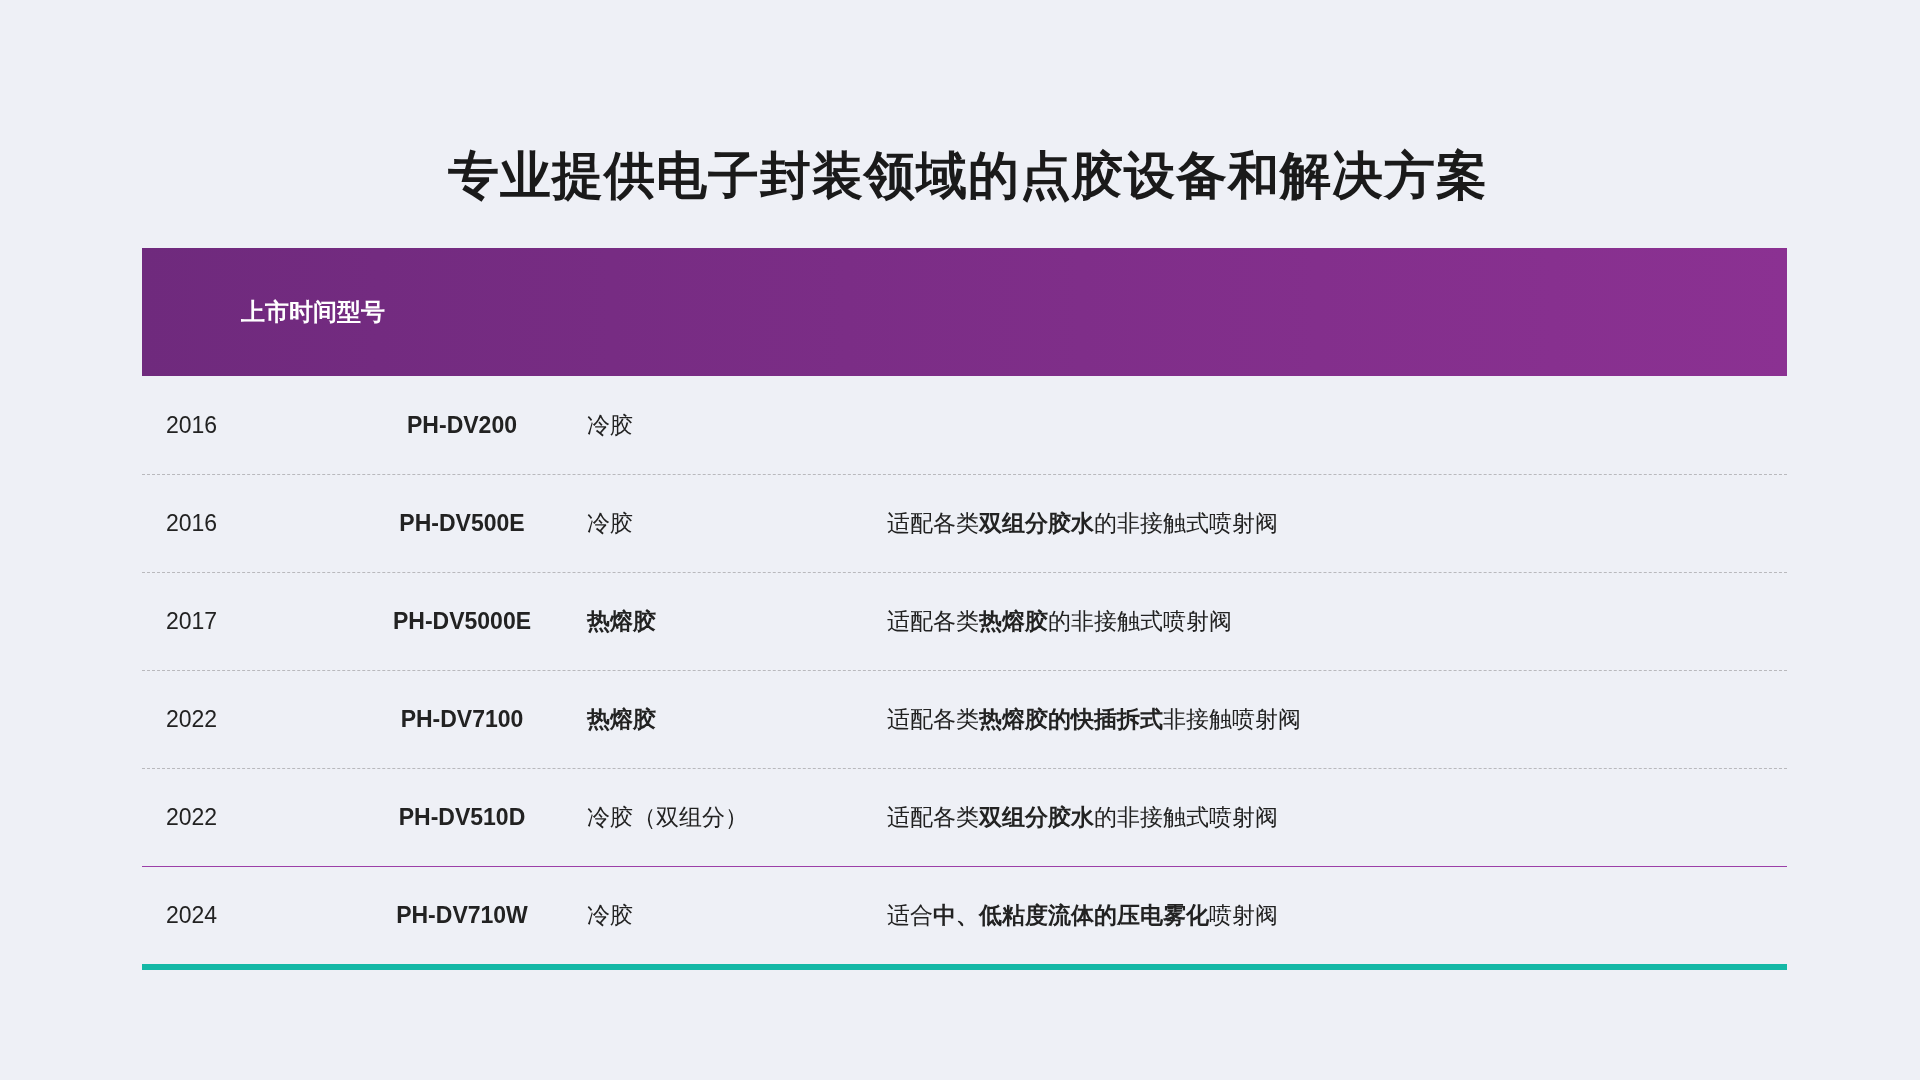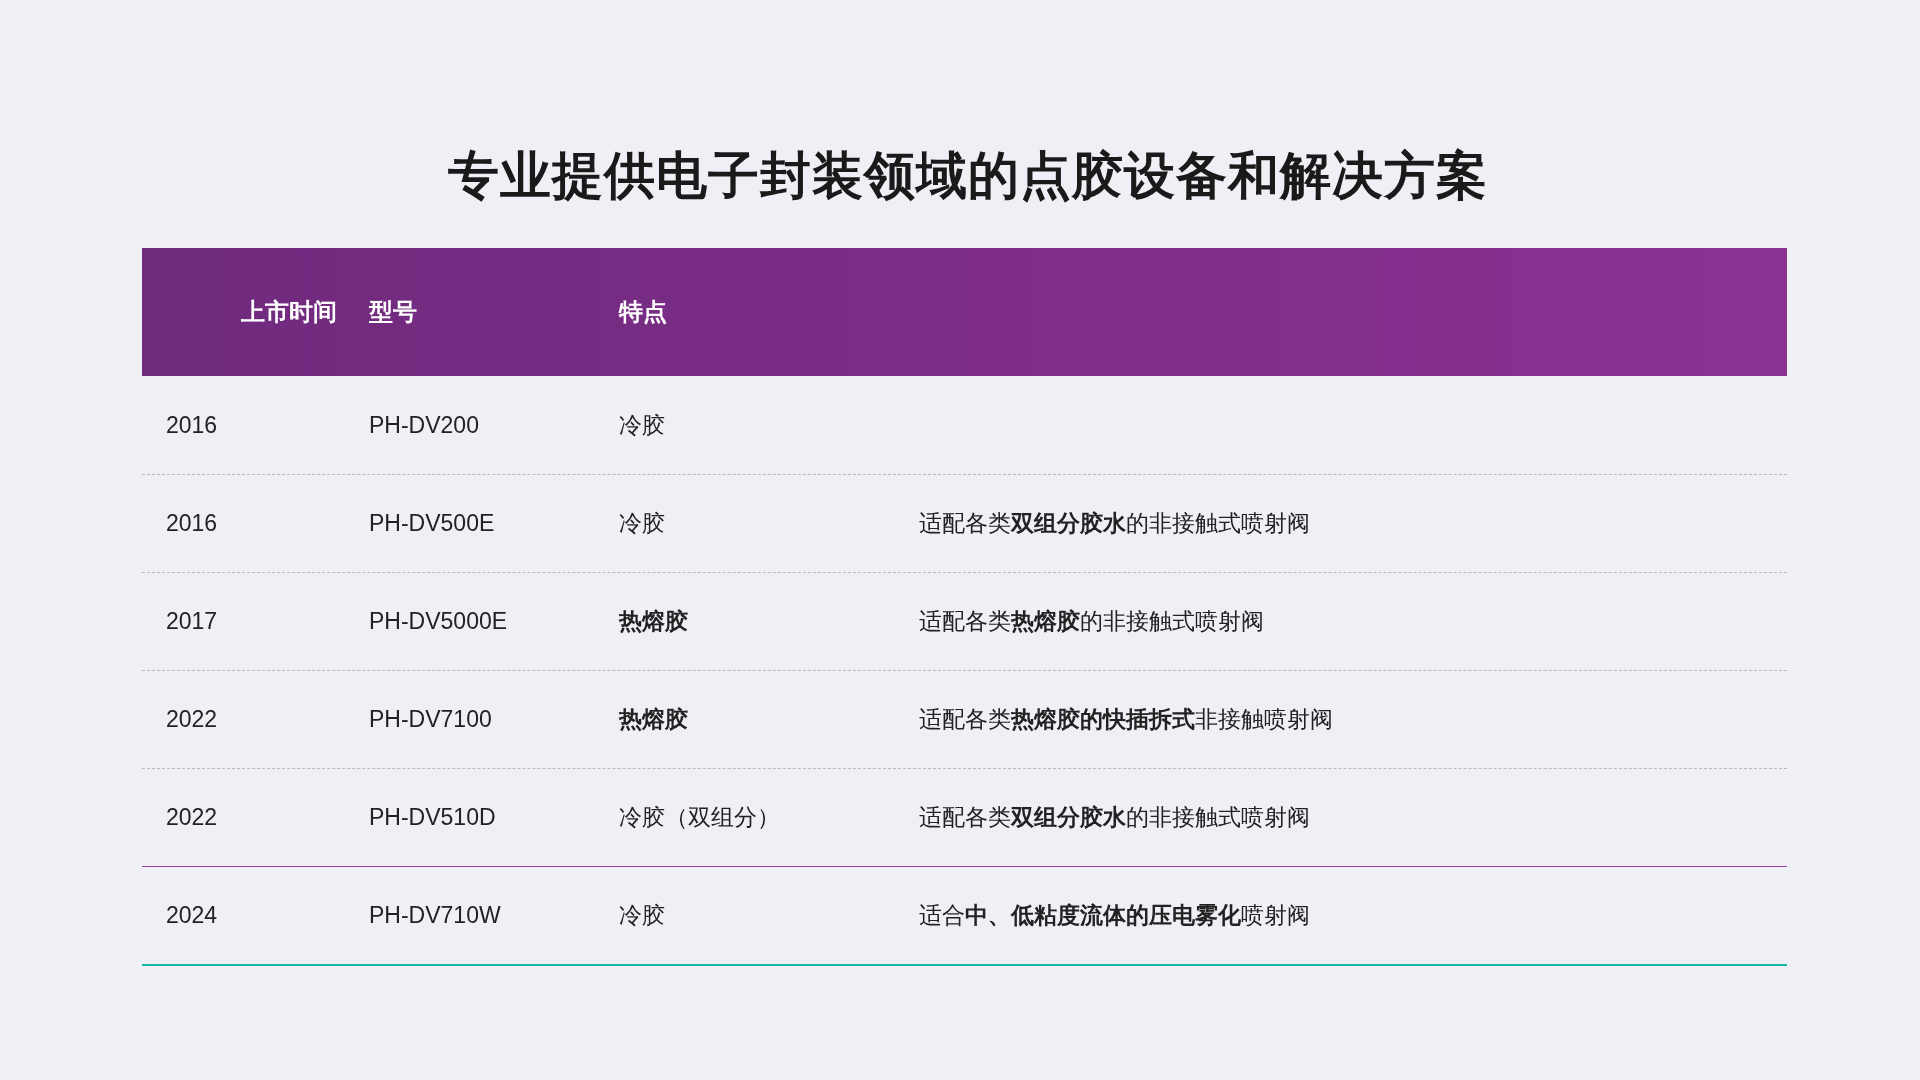--- a/index.html
+++ b/index.html
@@ -62,44 +62,43 @@
     left: 0;
     right: 0;
     top: 0;
     border-top: 1px dashed #b9b9bd;
   }
   .rows .row:first-child::before { border-top: none; }
   .row.accent-top::before {
     border-top: 1px solid #9b3fa8 !important;
   }
   .rows {
-    border-bottom: 2px solid #14b8a6;
+    border-bottom: 6px solid #14b8a6;
   }
   .c0 { width: 195px; padding-left: 24px; }
-  .c1 { width: 250px; margin-left: 32px; }
+  .c1 { width: 250px; }
   .c2 { width: 300px; }
   .c3 { flex: 1; }
   .thead .c0 { padding-left: 24px; text-align: right; }
-  .cell-model { font-weight: normal; }
+  .cell-model { font-weight: bold; text-align: center; }
   .cell-cat-strong { font-weight: bold; }
   .feat b { font-weight: bold; }
 </style>
 </head>
 <body>
 
 <div class="page">
 
   <h1 class="title">专业提供电子封装领域的点胶设备和解决方案</h1>
 
   <div class="table-wrap">
 
     <div class="thead">
       <div class="c0">上市时间</div>
       <div class="c1">型号</div>
-      <div class="c3">特点</div>
     </div>
 
     <div class="rows" id="rows-container">
         <div class="row">
           <div class="c0">2016</div>
           <div class="c1 cell-model">PH-DV200</div>
           <div class="c2">冷胶</div>
         </div>
         <div class="row">
           <div class="c0">2016</div>

